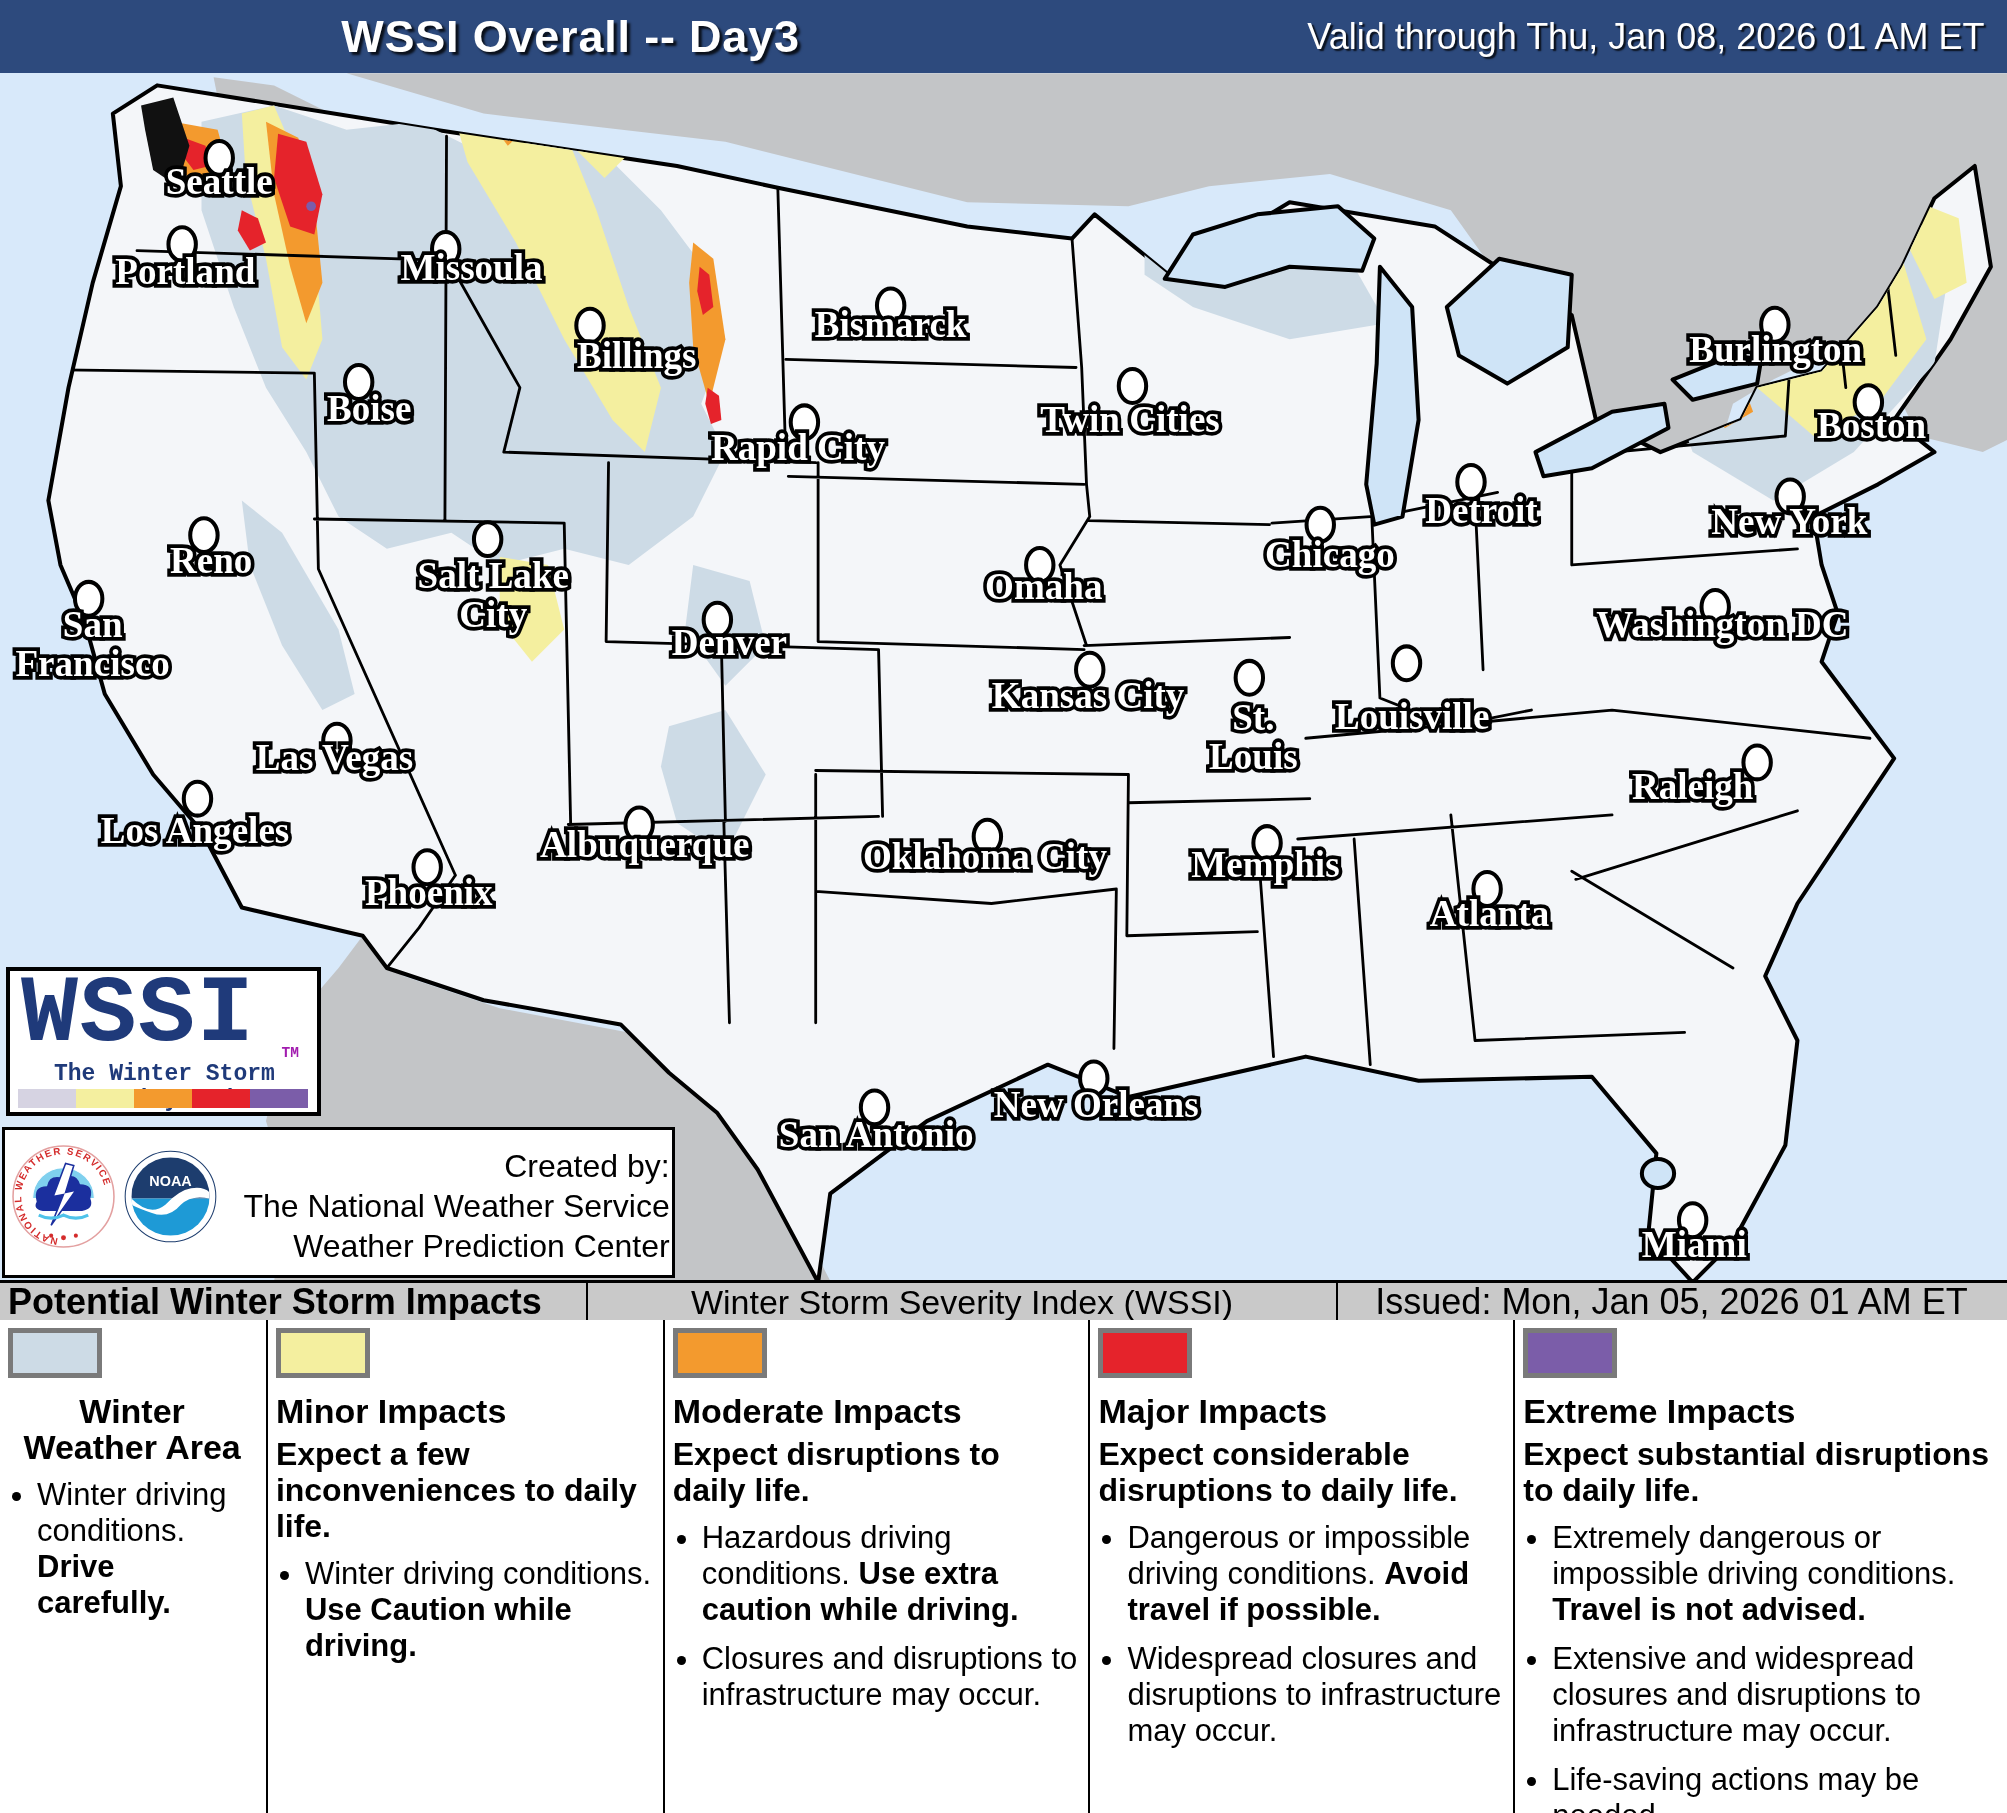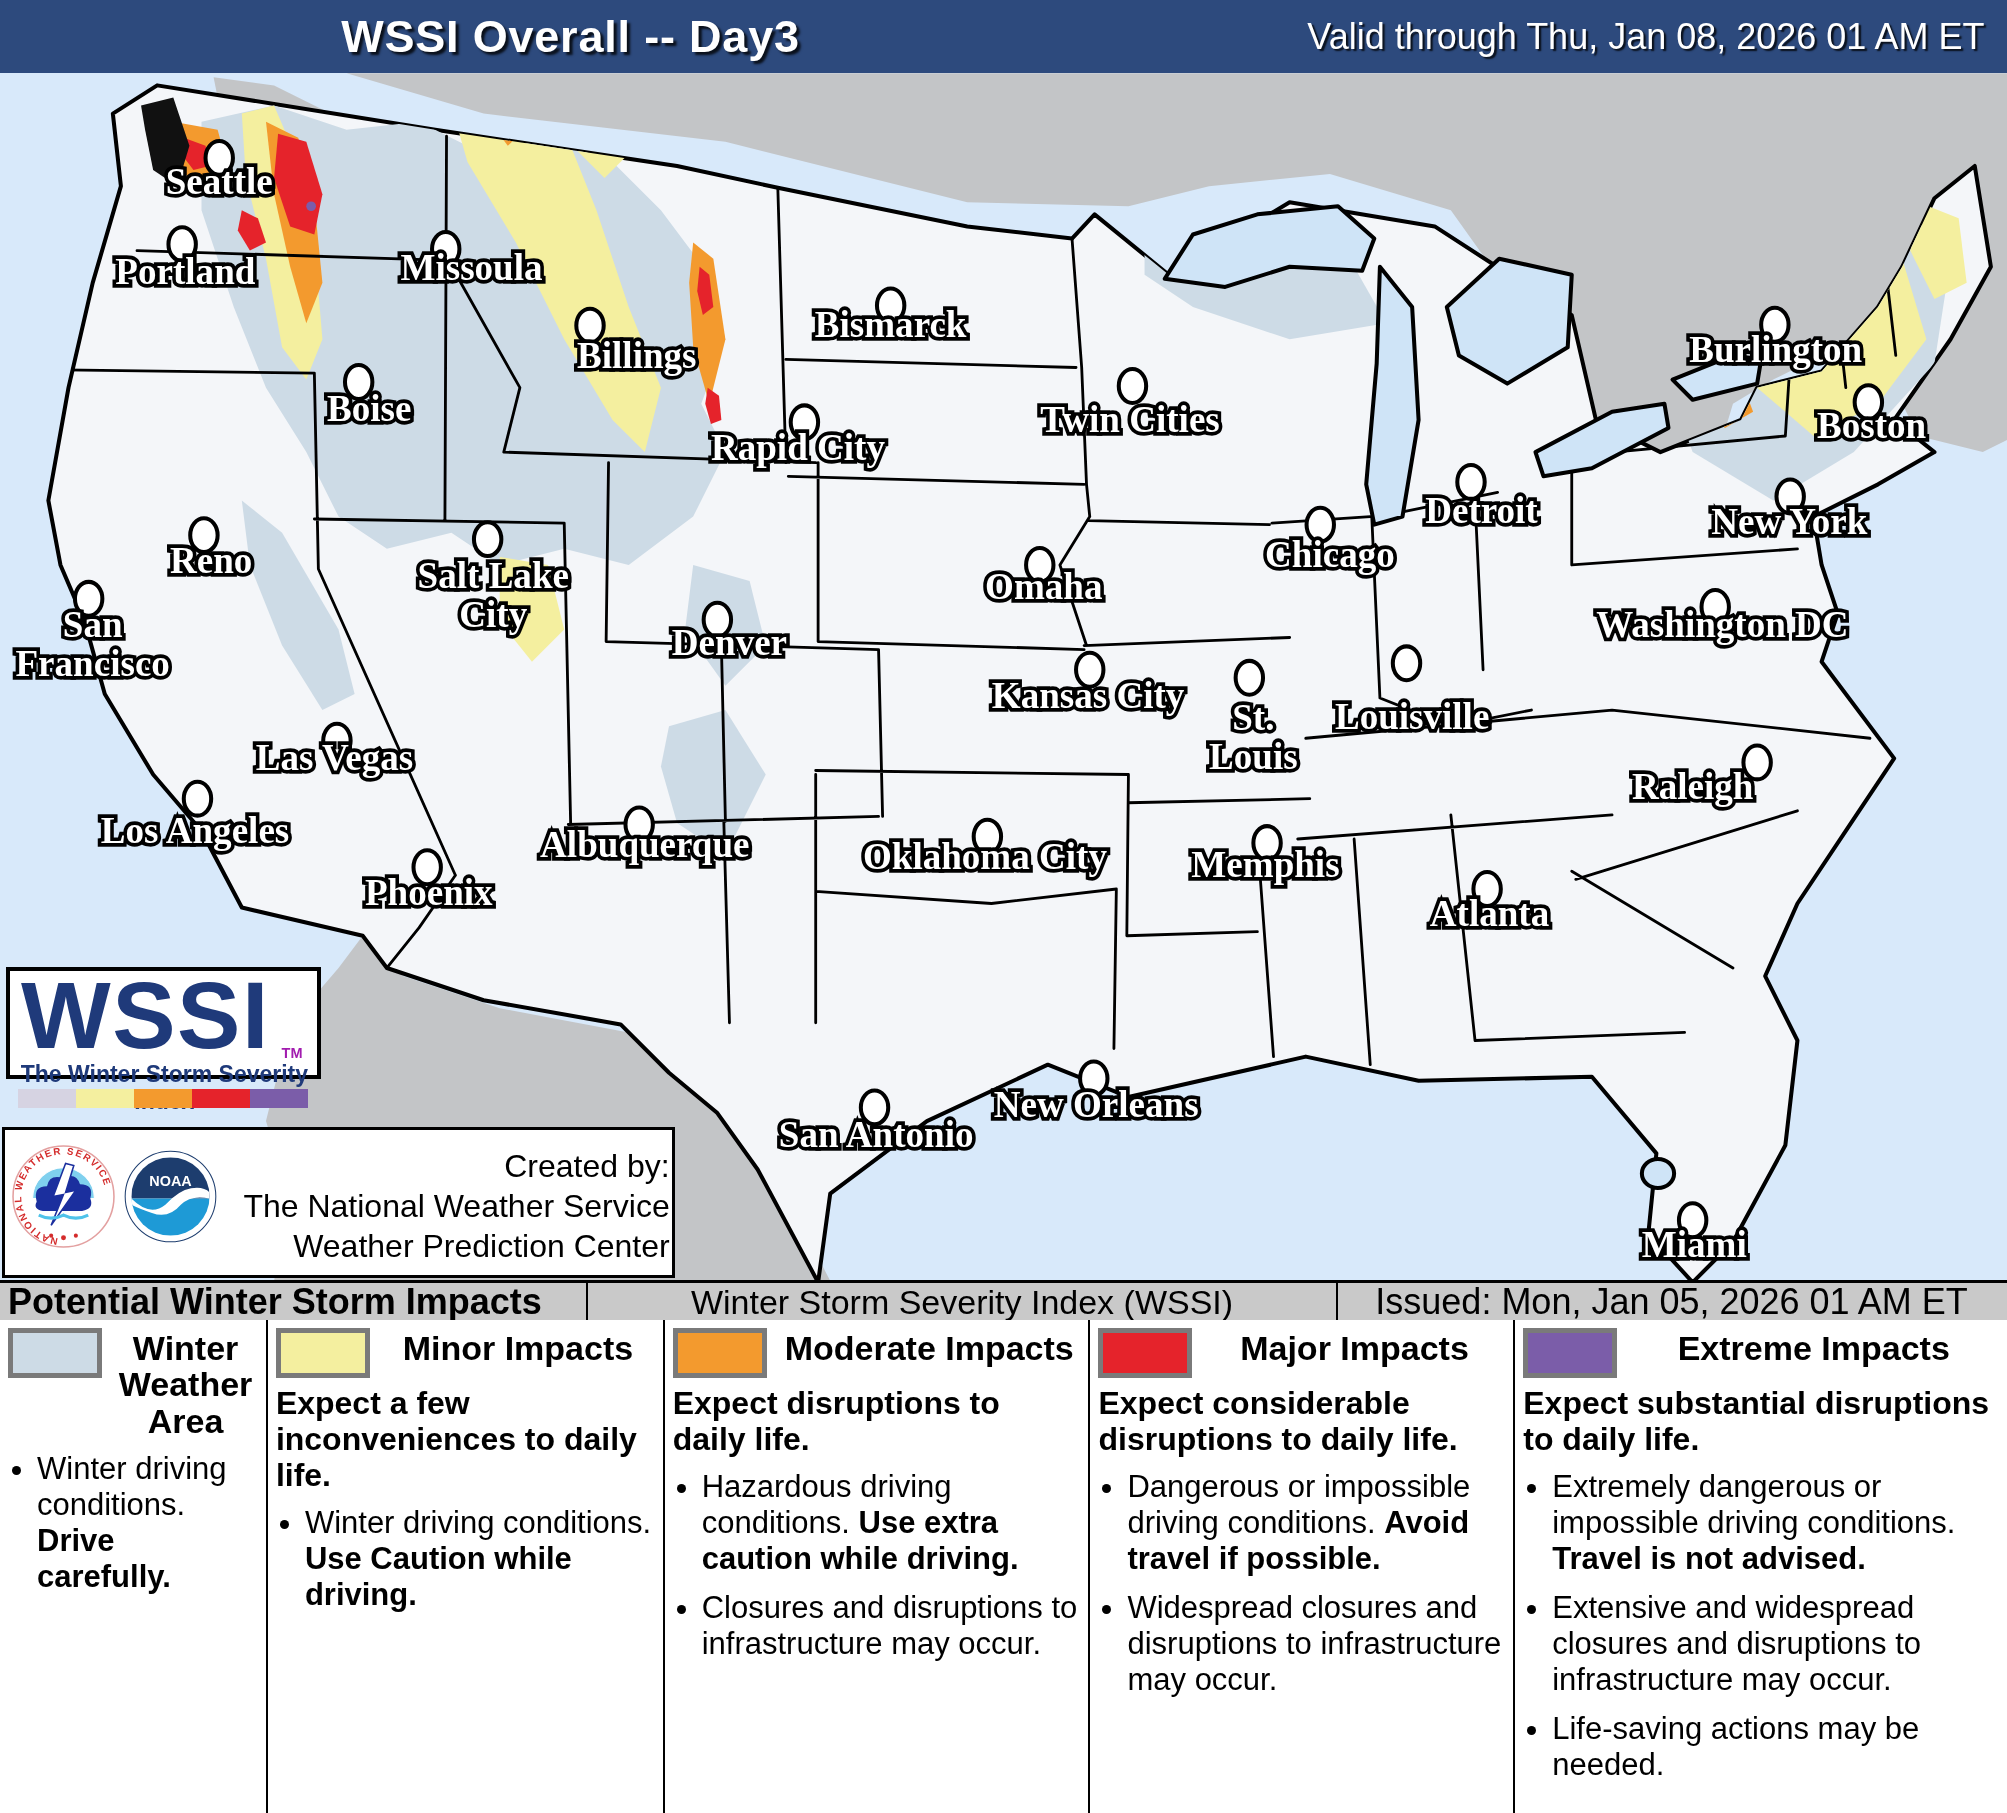--- a/index.html
+++ b/index.html
@@ -24,22 +24,22 @@
   .minor{fill:#f4ef9f;}
   .moderate{fill:#f39a2e;}
   .major{fill:#e5232b;}
   .extreme{fill:#7b5da9;}
   .stateline{fill:none;stroke:#000;stroke-width:3.5;stroke-linejoin:round;stroke-linecap:round;}
   .city-dot{fill:#fff;stroke:#000;stroke-width:5;}
   .city-label{font-family:"Liberation Serif",serif;font-weight:bold;font-size:46px;
               fill:#fff;stroke:#000;stroke-width:9px;paint-order:stroke;text-anchor:middle;}
 
   
-  .wssibox{position:absolute;left:5.6px;top:967px;width:315px;height:112px;background:#fff;
-           border:4.8px solid #000;box-sizing:border-box;}
+  .wssibox{position:absolute;left:5.6px;top:967px;width:315px;height:149px;background:#fff;
+           border:4.8px solid #000;box-sizing:border-box;font-family:Liberation Mono, monospace;}
   .wssi-acro{position:absolute;left:11.3px;top:-9.7px;color:#1f3a7a;font-size:95px;font-weight:bold;
              letter-spacing:1.6px;}
   .wssi-tm{position:absolute;left:272px;top:74px;color:#a21caf;font-size:14.5px;font-weight:bold;}
   .wssi-sub{position:absolute;left:4.8px;top:90px;width:300px;text-align:center;color:#1f3a7a;
             font-size:23px;font-weight:bold;}
   .wssi-bar{position:absolute;left:8px;top:118px;width:290px;height:19.3px;display:flex;}
   .bar-seg{flex:1;}
 
   
   .creditbox{position:absolute;left:2.4px;top:1127px;width:673px;height:151px;background:#fff;
@@ -55,21 +55,21 @@
   .ibar .cell{display:flex;align-items:center;height:100%;box-sizing:border-box;}
   .ibar .c1{width:588px;border-right:2.4px solid #000;padding-left:8px;font-size:36px;font-weight:bold;}
   .ibar .c2{width:750px;border-right:2.4px solid #000;justify-content:center;font-size:34px;}
   .ibar .c3{width:667px;justify-content:center;font-size:36px;font-weight:normal;}
 
   
   .legend{position:absolute;left:0;top:1320px;width:2007px;height:493px;background:#fff;display:flex;}
   .lcol{box-sizing:border-box;border-right:2.4px solid #000;padding:8px 9.7px 0 8px;}
   .lcol:last-child{border-right:none;}
   .lc1{width:268px;}.lc2{width:397px;}.lc3{width:426px;}.lc4{width:425px;}.lc5{width:492px;}
-  .leg-head{display:flex;gap:13px;align-items:flex-start;}
+  .leg-head{display:flex;gap:13px;align-items:flex-start;flex-direction:column;}
   .swatch{width:84px;height:40px;border:5.6px solid #7a7a7a;flex:none;box-sizing:content-box;}
   .leg-title{font-size:34px;font-weight:bold;line-height:1.08;padding-top:1.6px;text-align:center;flex:1;}
   .leg-heading{font-size:32px;font-weight:bold;line-height:1.12;margin-top:8px;}
   ul.bullets{margin:11.3px 0 0 0;padding-left:29px;}
   ul.bullets li{font-size:31px;line-height:1.16;margin-bottom:13px;}
 </style>
 </head>
 <body>
 
 <div class="page">

